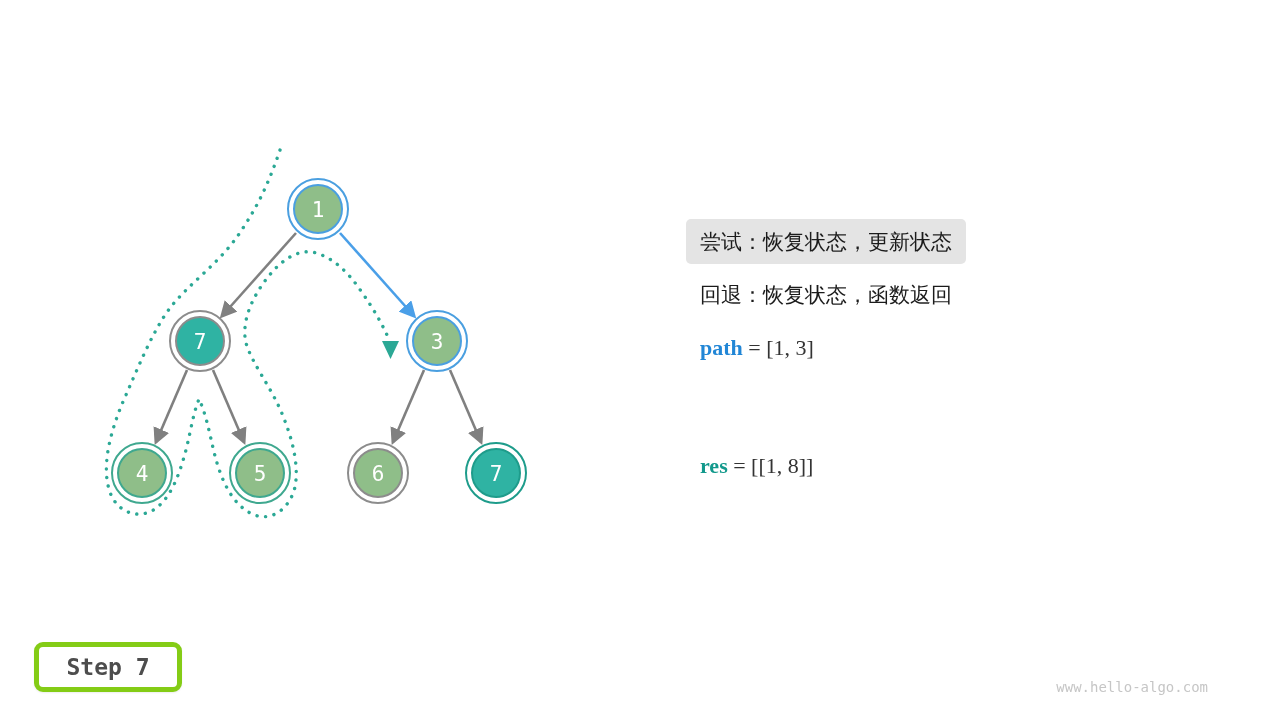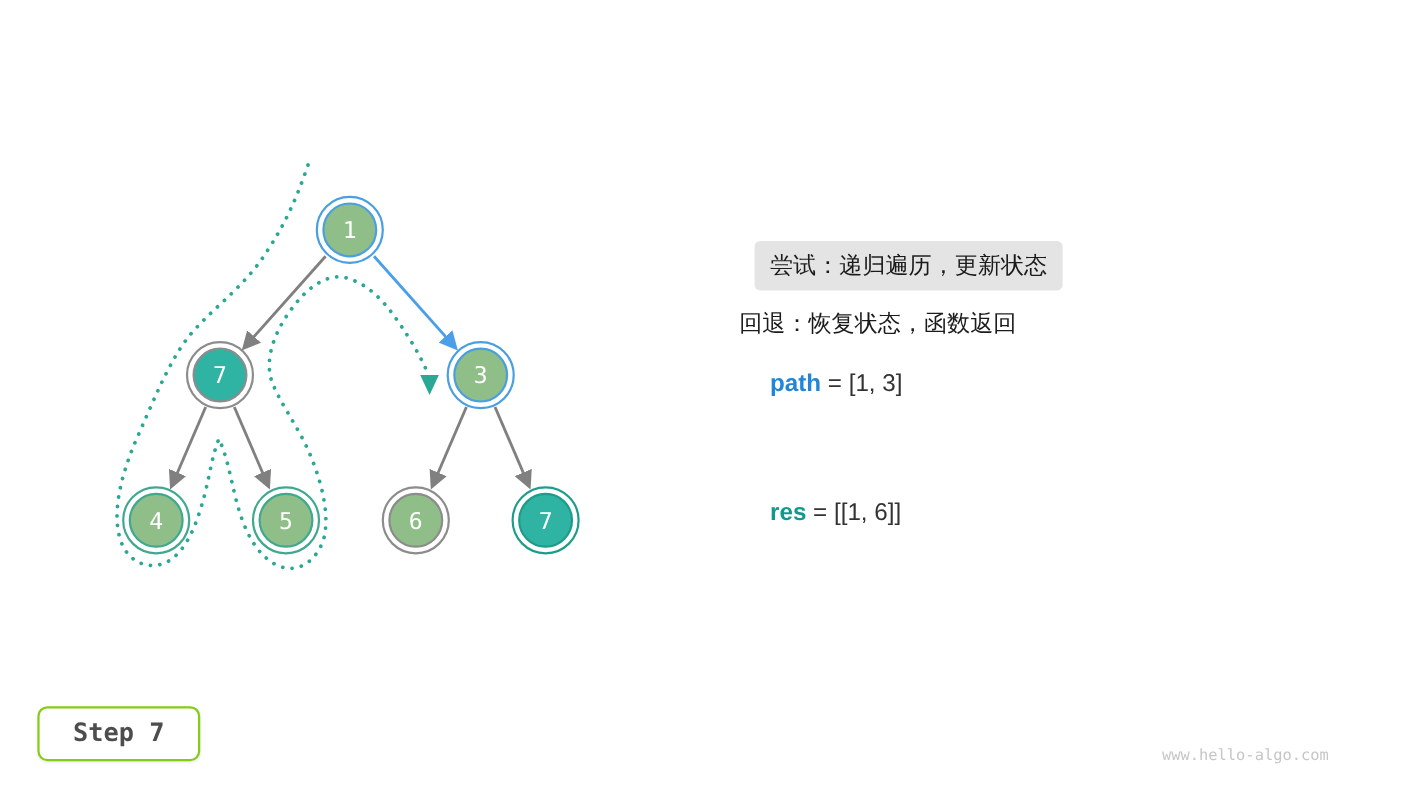--- a/index.html
+++ b/index.html
@@ -43,40 +43,40 @@
   }
 
   
   .ann { position: absolute; font-size: 21px; color: #1b1b1b; line-height: 1.3; white-space: nowrap; }
   .ann-try {
     left: 686px; top: 219px;
     background: #e4e4e4;
     border-radius: 5px;
     padding: 9px 14px;
   }
-  .ann-back { left: 658px; top: 272px; padding: 9px 14px; }
+  .ann-back { left: 686px; top: 272px; padding: 9px 14px; }
   .ann-code {
-    font-family: Liberation Sans, sans-serif;
+    font-family: Liberation Serif, serif;
     font-size: 22px;
     color: #333333;
     padding: 9px 14px;
   }
   .ann-path { left: 686px; top: 325px; }
   .ann-res  { left: 686px; top: 443px; }
   .kw-path { color: var(--kw-blue); font-weight: bold; }
   .kw-res  { color: var(--kw-teal); font-weight: bold; }
   .bold { font-weight: normal; }
 
   
   .step-badge {
     position: absolute;
     left: 34px; top: 642px;
     width: 148px; height: 50px;
     background: #ffffff;
-    border: 2px solid #84cc16;
+    border: 5px solid #84cc16;
     border-radius: 9px;
     display: flex; align-items: center; justify-content: center;
     font-family: "DejaVu Sans Mono", monospace;
     font-weight: bold;
     font-size: 23px;
     color: #4d4d4d;
     box-shadow: 0 1px 2px rgba(0,0,0,0.07);
   }
   .watermark {
     position: absolute;
@@ -164,34 +164,34 @@
   </g>
 
   <g>
     <circle class="ring stroke-teal" cx="496" cy="473" r="30"></circle>
     <circle class="disk fill-teal stroke-teal" cx="496" cy="473" r="24"></circle>
     <text class="node-label" x="496" y="473" dy="7.5">7</text>
   </g>
 </svg>
 
 <div class="ann ann-try">
-  <span class="bold">尝试：</span><span>递归遍历，更新状态</span>
+  <span class="bold">尝试：</span><span>恢复状态，更新状态</span>
 </div>
 
 <div class="ann ann-back">
   <span class="bold">回退：</span><span>恢复状态，函数返回</span>
 </div>
 
 <div class="ann ann-code ann-path">
   <span class="kw-path">path</span>
   <span>= [1, 3]</span>
 </div>
 
 <div class="ann ann-code ann-res">
   <span class="kw-res">res</span>
-  <span>= [[1, 6]]</span>
+  <span>= [[1, 8]]</span>
 </div>
 
 <div class="step-badge">
   <span>Step 7</span>
 </div>
 
 <div class="watermark">www.hello-algo.com</div>
 
 </body></html>

